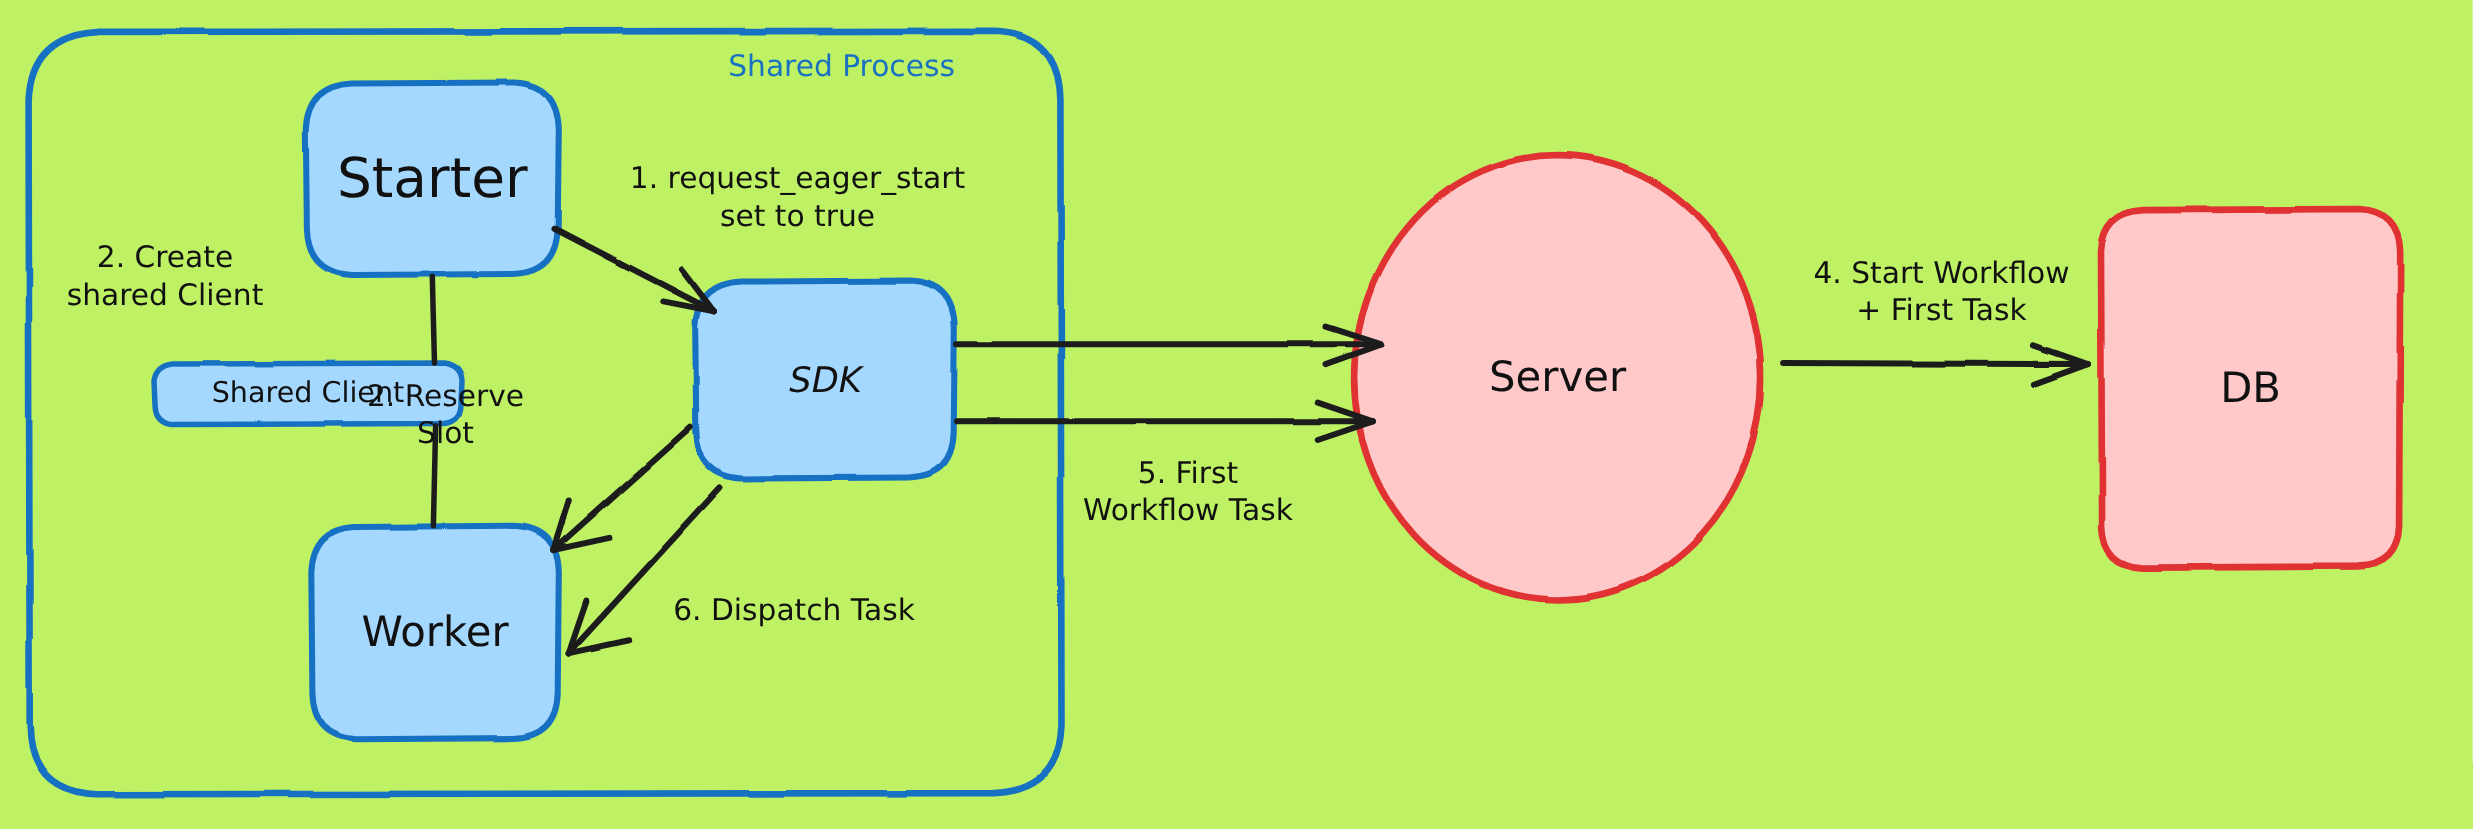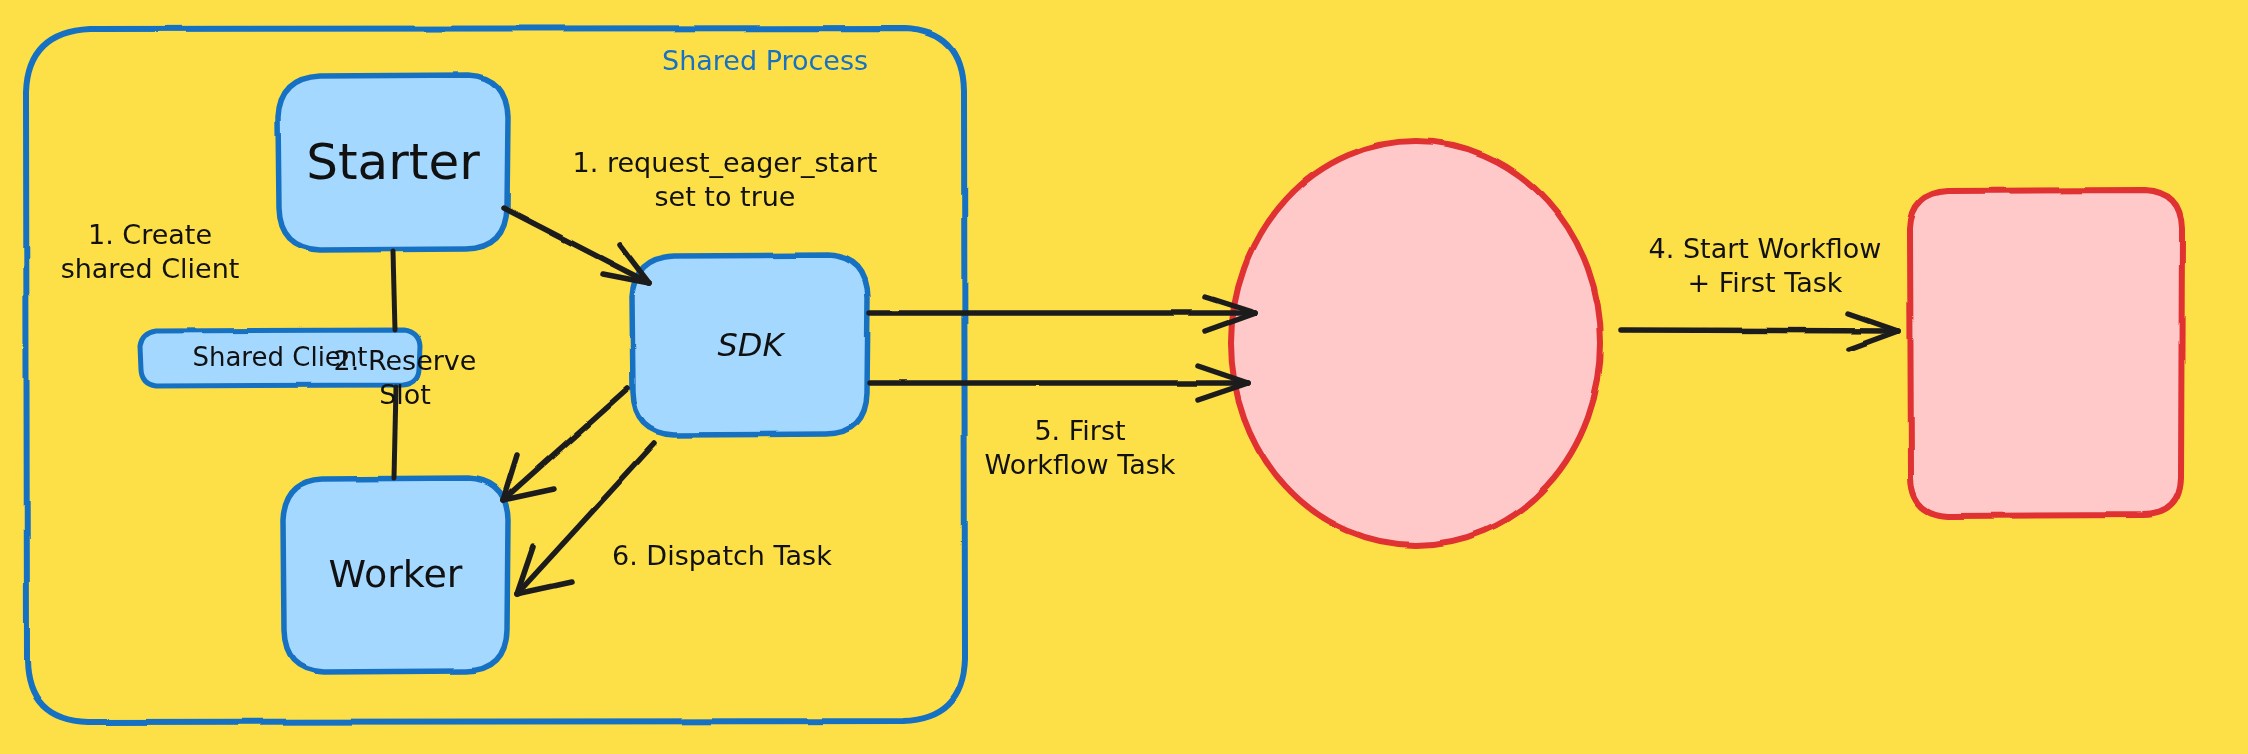--- a/index.html
+++ b/index.html
@@ -4,21 +4,21 @@
 <style>
   html, body {
     margin: 0;
     padding: 0;
     background: #ffffff;
   }
   #stage {
     position: relative;
     width: 2248px;
     height: 754px;
-    background: #fde047;
+    background: #bef264;
     overflow: hidden;
     font-family: "DejaVu Sans", sans-serif;
   }
   #stage svg.layer {
     position: absolute;
     top: 0;
     left: 0;
     width: 2248px;
     height: 754px;
   }
@@ -149,23 +149,25 @@
   <div class="container-title" style="left:662px; top:45px;">Shared Process</div>
 
   <div class="node-label lbl-starter">Starter</div>
 
   <div class="node-label lbl-shclient">Shared Client</div>
 
   <div class="node-label lbl-worker">Worker</div>
 
   <div class="node-label lbl-sdk">SDK</div>
 
+  <div class="node-label lbl-server">Server</div>
 
+  <div class="node-label lbl-db">DB</div>
 
-  <div class="edge-label" style="left:30px; top:218px; width:240px;">1. Create
+  <div class="edge-label" style="left:30px; top:218px; width:240px;">2. Create
 shared Client</div>
 
   <div class="edge-label" style="left:530px; top:146px; width:390px;">1. request_eager_start
 set to true</div>
 
   <div class="edge-label" style="left:290px; top:344px; width:230px;">2. Reserve
 Slot</div>
 
 
   <div class="edge-label" style="left:1615px; top:232px; width:300px;">4. Start Workflow

